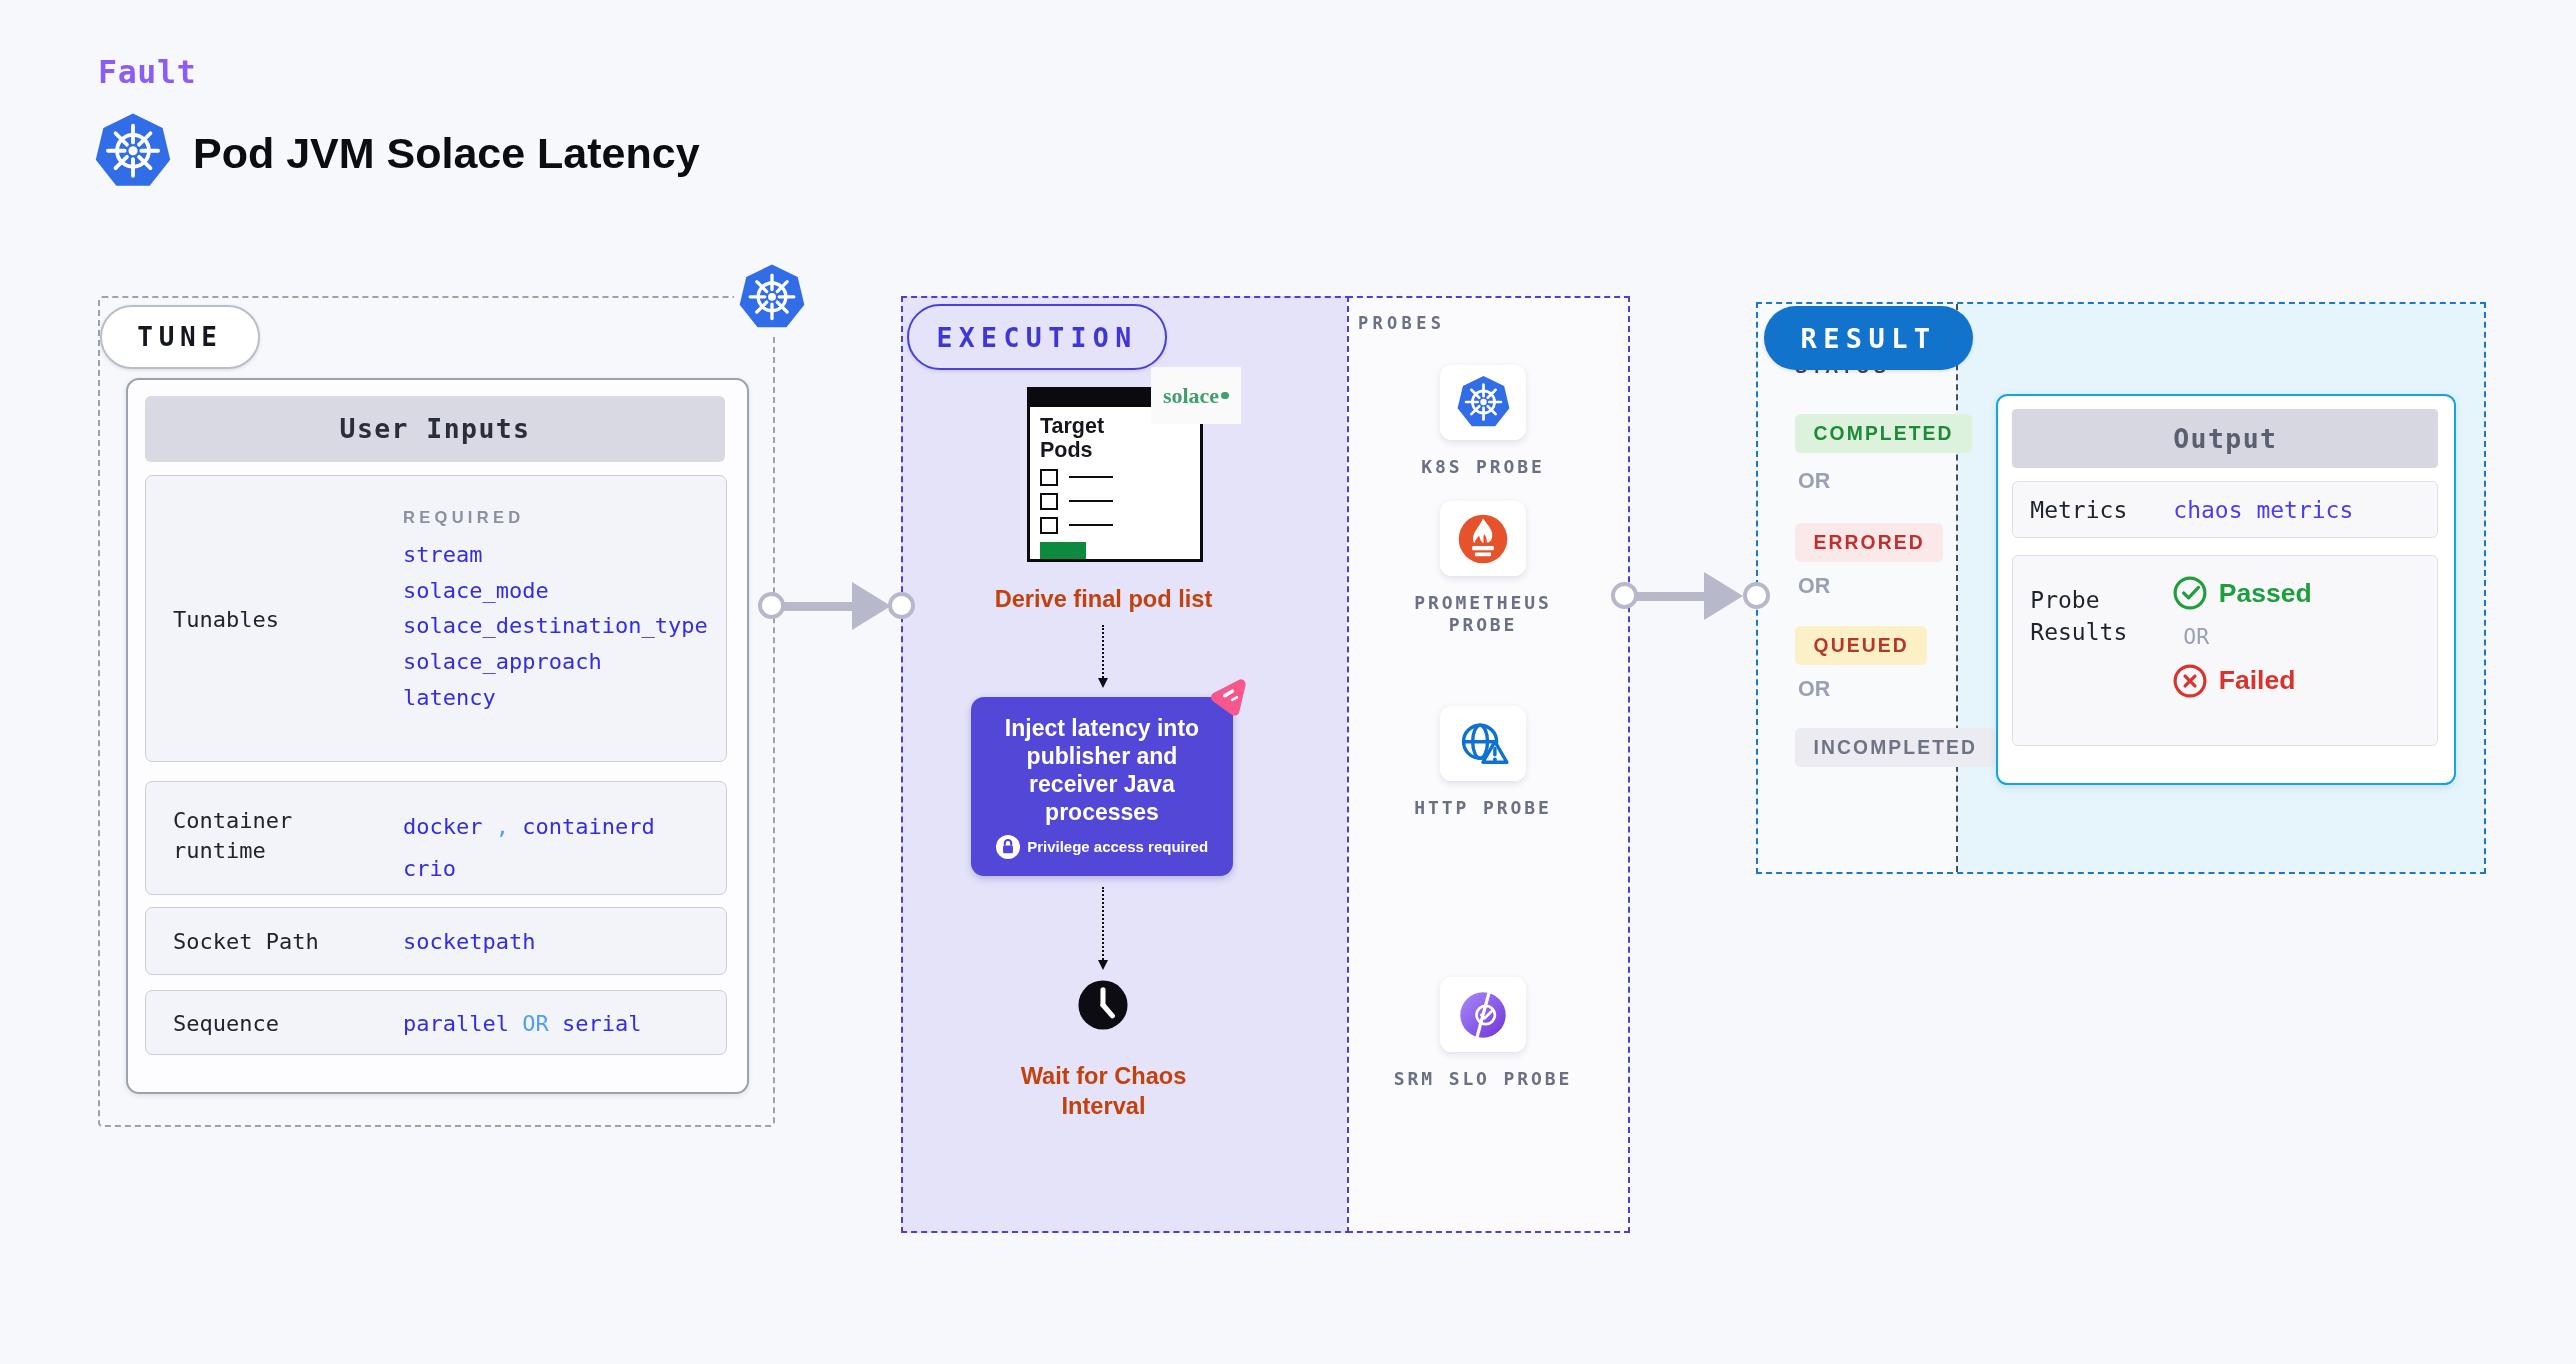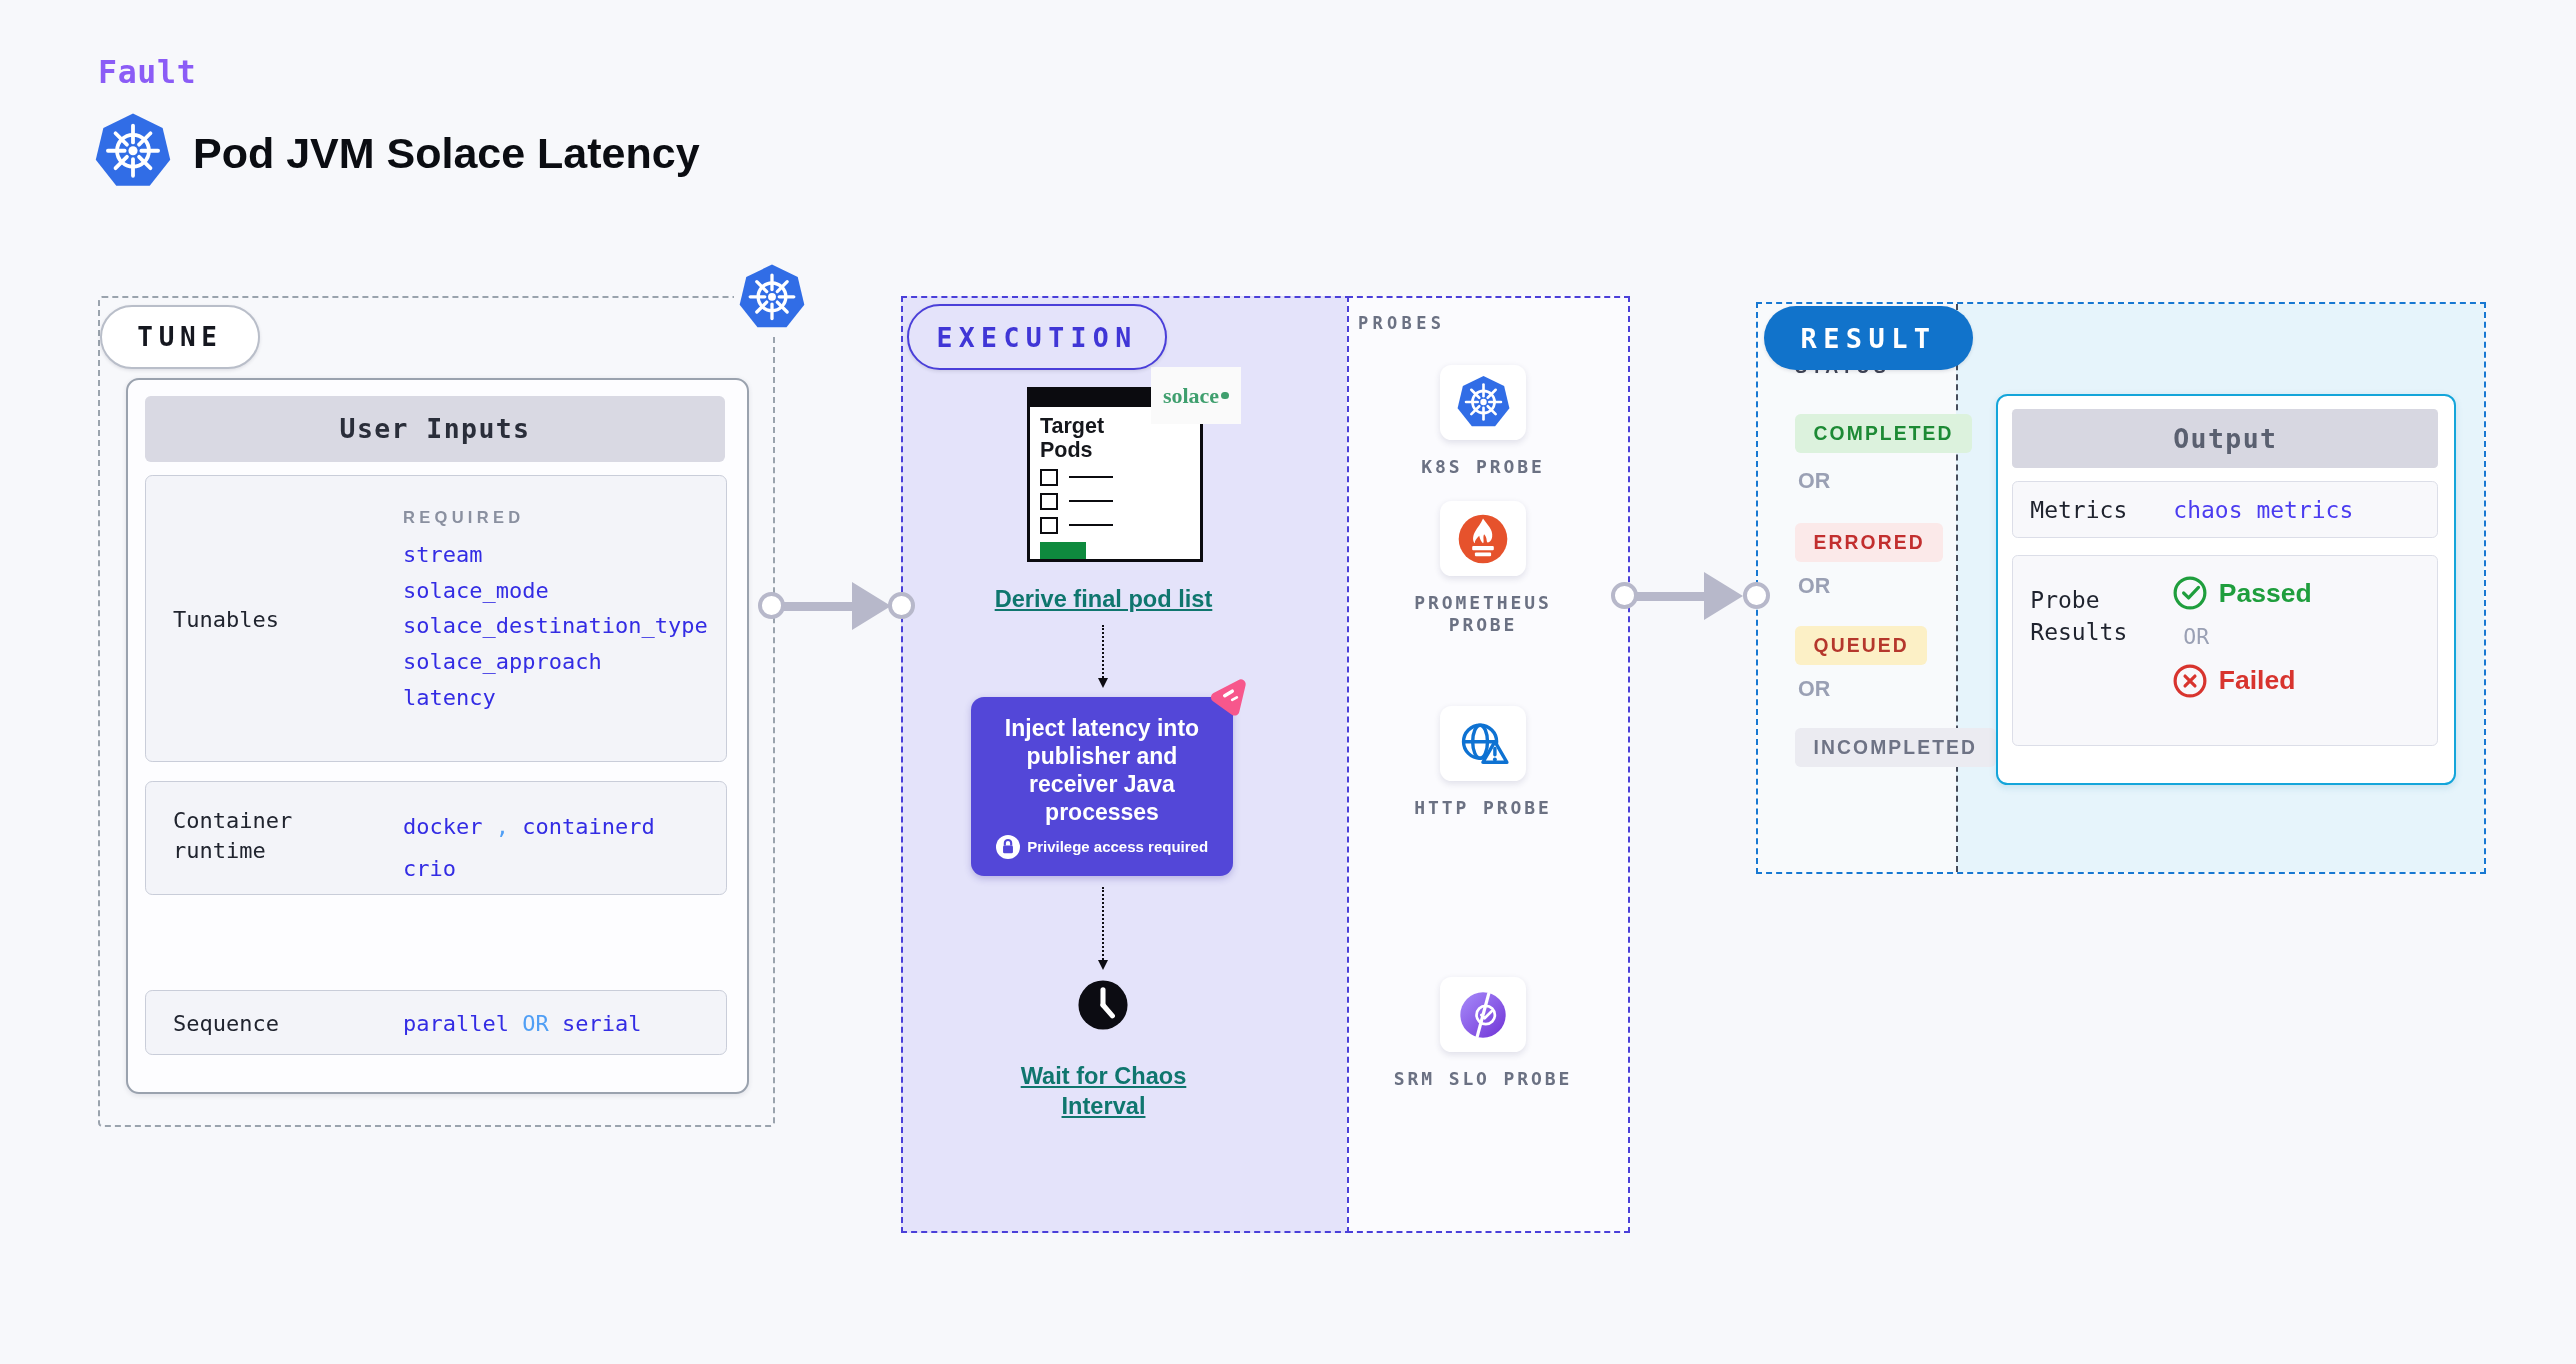--- a/index.html
+++ b/index.html
@@ -61,21 +61,21 @@
   .pod-body{padding:7.2px 10px;}
   .pod-title{font-size:21.5px;font-weight:800;line-height:24px;color:#15171c;width:107px;}
   .pod-line{display:flex;align-items:center;margin-top:6.4px;}
   .pod-check{width:13.6px;height:13.6px;border:2.1px solid #0b0b0f;}
   .pod-dash{width:44px;height:2.1px;background:#0b0b0f;margin-left:11.5px;}
   .pod-bar{width:46px;height:16.5px;background:#0e8a3e;margin-top:7.9px;}
   .solace-card{left:1151px;top:367px;width:90px;height:57px;background:#fafafa;z-index:4;
                display:flex;align-items:center;justify-content:center;}
   .solace-text{font-family:"Liberation Serif",serif;font-weight:bold;font-size:22px;color:#3f9f6e;letter-spacing:0;}
   .solace-dot{display:inline-block;width:7.9px;height:7.9px;background:#3f9f6e;border-radius:50%;margin-left:2.1px;}
-  .caption{font-weight:800;font-size:23.6px;color:#0f766e;text-align:center;z-index:3;text-decoration:underline;}
+  .caption{font-weight:800;font-size:23.6px;color:#c2410c;text-align:center;z-index:3;}
   .derive-caption{left:989px;top:586px;width:229px;}
   .wait-caption{left:989px;top:1061px;width:229px;line-height:30px;}
   .dotted-arrow{position:absolute;width:0;border-left:2.9px dotted #0c0c12;z-index:3;}
   .dotted-arrow::after{content:"";position:absolute;left:-6.4px;bottom:-2.9px;width:0;height:0;
       border-left:5.7px solid transparent;border-right:5.7px solid transparent;border-top:10px solid #0c0c12;}
   .inject-box{left:971px;top:697px;width:262px;height:179px;background:#5347d8;border-radius:13px;z-index:3;
               box-shadow:0 2.9px 7.2px rgba(50,40,160,.25);display:flex;flex-direction:column;align-items:center;
               justify-content:center;padding:4.3px 14.3px;box-sizing:border-box;}
   .inject-text{color:#ffffff;font-size:23px;font-weight:800;line-height:28px;text-align:center;width:222px;}
   .inject-badge{display:flex;align-items:center;gap:7.2px;margin-top:8.6px;}
@@ -184,20 +184,24 @@
       <div class="row-label cr-label mono">Container runtime</div>
       <div class="cr-values mono">
         <span class="value">docker</span>
         <span class="sep">,</span>
         <span class="value">containerd</span>
         <br>
         <span class="value">crio</span>
       </div>
     </div>
 
+    <div class="ui-row row-socket">
+      <div class="row-label v-center mono">Socket Path</div>
+      <div class="row-value v-center mono">socketpath</div>
+    </div>
 
     <div class="ui-row row-sequence">
       <div class="row-label v-center mono">Sequence</div>
       <div class="row-value v-center mono">
         <span class="value">parallel</span>
         <span class="sep">OR</span>
         <span class="value">serial</span>
       </div>
     </div>
   </div>

